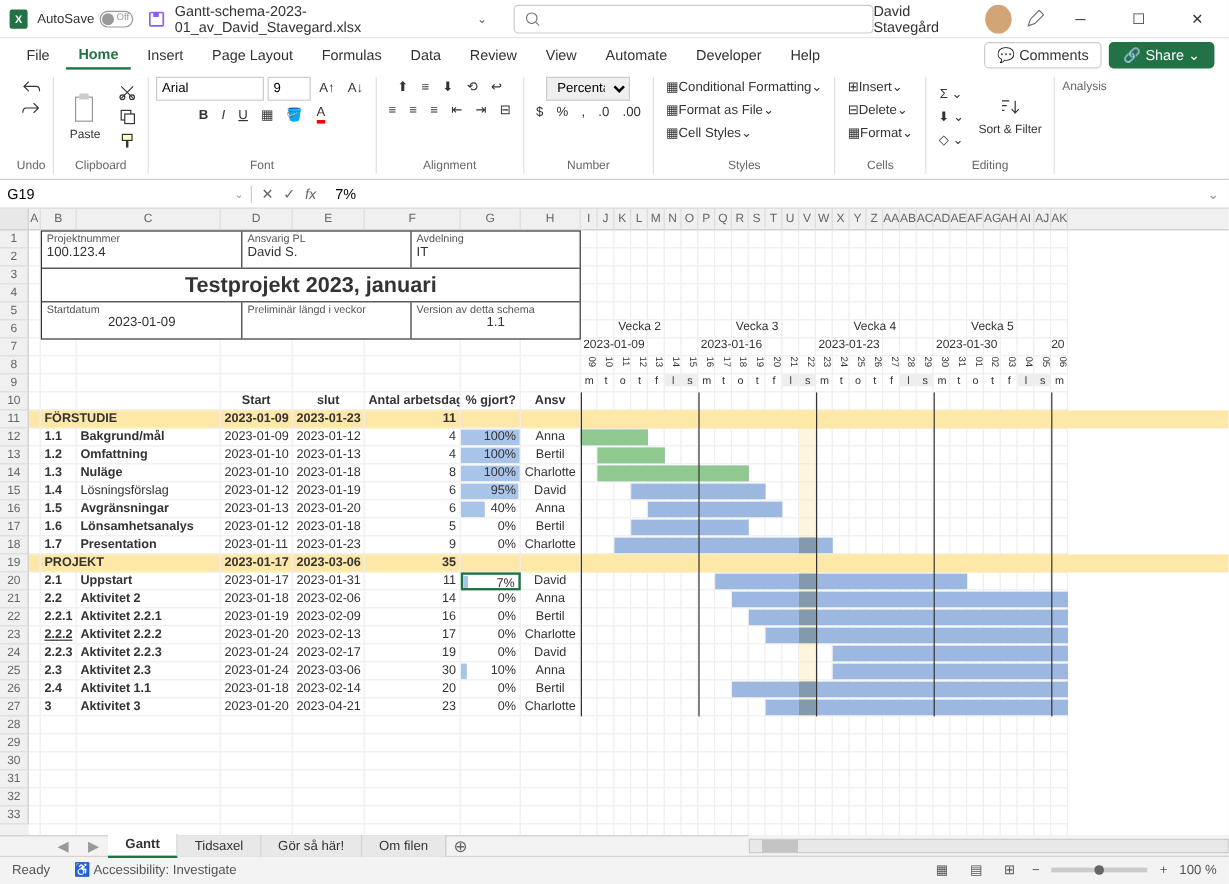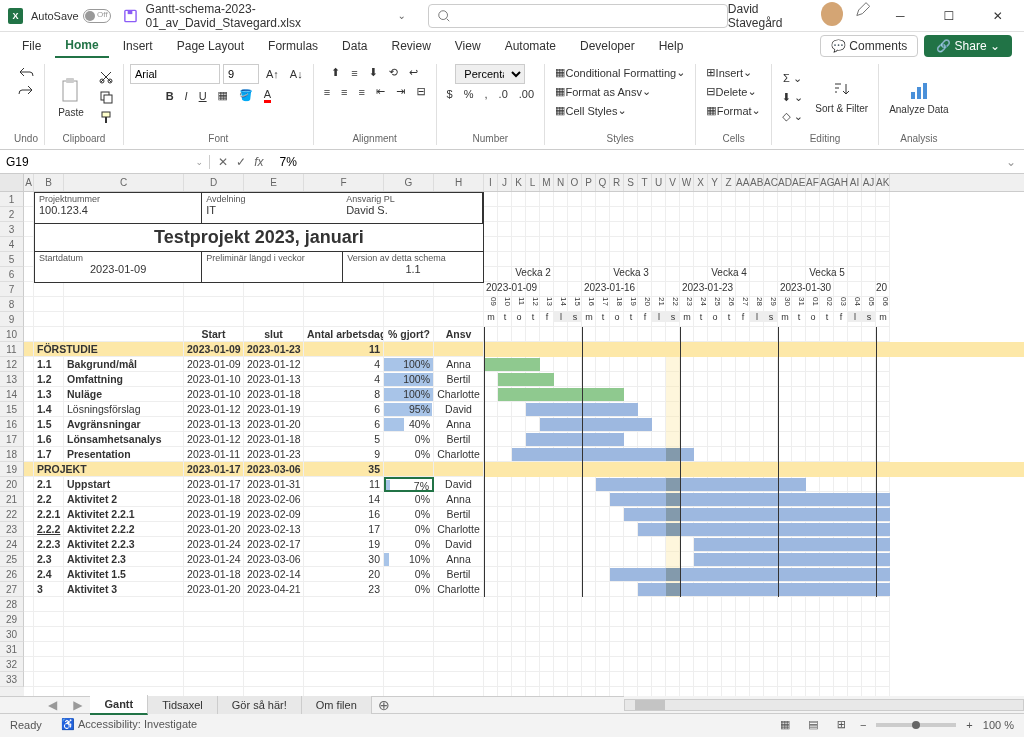--- a/index.html
+++ b/index.html
@@ -8,21 +8,21 @@
 .titlebar .excel-icon { width:16px; height:16px; background:#217346; border-radius:2px; margin-right:8px; display:flex; align-items:center; justify-content:center; color:#fff; font-size:9px; font-weight:bold; }
 .autosave { display:flex; align-items:center; font-size:11px; margin-right:12px; }
 .toggle { width:28px; height:14px; border:1px solid #999; border-radius:7px; margin-left:4px; position:relative; background:#fff; }
 .toggle::after { content:""; position:absolute; width:10px; height:10px; background:#999; border-radius:50%; top:1px; left:1px; }
 .save-icon { width:16px; height:16px; color:#8b5cf6; margin-right:8px; }
 .filename { font-size:12px; margin-right:4px; }
 .filename-chev { font-size:10px; color:#666; margin-right:12px; }
 .search-box { flex:0 0 300px; height:24px; border:1px solid #ccc; border-radius:4px; display:flex; align-items:center; padding:0 8px; margin-left:10px; }
 .search-box .sicon { width:14px; height:14px; margin-right:6px; color:#666; }
 .search-box input { border:none; outline:none; font-size:12px; flex:1; background:transparent; }
-.tb-right { margin-left:auto; display:flex; align-items:flex-start; gap:12px; }
+.tb-right { margin-left:auto; display:flex; align-items:center; gap:12px; }
 .avatar { width:24px; height:24px; border-radius:50%; background:#d4a574; }
 .win-btn { width:40px; height:28px; display:flex; align-items:center; justify-content:center; color:#333; }
 .menubar { height:28px; background:#fff; display:flex; align-items:center; padding:0 12px; gap:4px; }
 .menu-item { padding:4px 10px; font-size:12px; cursor:pointer; }
 .menu-item.active { border-bottom:2px solid #217346; color:#217346; font-weight:600; }
 .menu-right { margin-left:auto; display:flex; gap:6px; }
 .comments-btn { border:1px solid #ccc; padding:3px 10px; border-radius:4px; font-size:12px; display:flex; align-items:center; gap:4px; }
 .share-btn { background:#217346; color:#fff; padding:3px 12px; border-radius:4px; font-size:12px; display:flex; align-items:center; gap:4px; }
 .ribbon { height:90px; background:#fff; border-bottom:1px solid #ccc; display:flex; padding:4px 8px; }
 .rgroup { display:flex; flex-direction:column; border-right:1px solid #e0e0e0; padding:0 6px; }
@@ -231,21 +231,21 @@
         <span class="rbtn">,</span>
         <span class="rbtn">.0</span>
         <span class="rbtn">.00</span>
       </div>
     </div>
     <div class="rgroup-label">Number</div>
   </div>
   <div class="rgroup">
     <div class="rgroup-content stack" style="align-items:flex-start">
       <span class="rbtn">▦ <span>Conditional Formatting</span> ⌄</span>
-      <span class="rbtn">▦ <span>Format as Ansv</span> ⌄</span>
+      <span class="rbtn">▦ <span>Format as File</span> ⌄</span>
       <span class="rbtn">▦ <span>Cell Styles</span> ⌄</span>
     </div>
     <div class="rgroup-label">Styles</div>
   </div>
   <div class="rgroup">
     <div class="rgroup-content stack" style="align-items:flex-start">
       <span class="rbtn">⊞ <span>Insert</span> ⌄</span>
       <span class="rbtn">⊟ <span>Delete</span> ⌄</span>
       <span class="rbtn">▦ <span>Format</span> ⌄</span>
     </div>
@@ -261,30 +261,20 @@
       <div class="rbtn rbtn-lg">
           <svg width="20" height="20" viewBox="0 0 20 20">
             <path d="M3 3 h6 M3 7 h4 M3 11 h2 M14 3 v10 l3-3 M14 13 l-3-3" stroke="#333" fill="none"></path>
           </svg>
           <span>Sort &amp; Filter</span>
         </div>
     </div>
     <div class="rgroup-label">Editing</div>
   </div>
   <div class="rgroup" style="border-right:none">
-    <div class="rgroup-content">
-      <div class="rbtn rbtn-lg">
-          <svg width="22" height="22" viewBox="0 0 22 22">
-            <rect x="3" y="12" width="4" height="7" fill="#4a90d9"></rect>
-            <rect x="9" y="7" width="4" height="12" fill="#4a90d9"></rect>
-            <rect x="15" y="3" width="4" height="16" fill="#4a90d9"></rect>
-          </svg>
-          <span>Analyze Data</span>
-        </div>
-    </div>
     <div class="rgroup-label">Analysis</div>
   </div>
 </div>
 
 <div class="namebox-row">
   <div class="namebox">
       <input value="G19" style="">
       <span style="color:#999;font-size:9px">⌄</span>
     </div>
   <div class="fx-controls">
@@ -646,27 +636,27 @@
           <div class="cell" style="width: 14px;"></div>
           <div class="cell" style="width: 14px;"></div>
           <div class="cell" style="width: 14px;"></div>
         </div>
         <div style="position: absolute; top: 0px; left: 10px; width: 450px; background: rgb(255, 255, 255); border: 1px solid rgb(51, 51, 51);">
 <div style="display:flex;height:30px">
  <div style="flex:1.2;border-right:1px solid #333;padding:1px 4px">
               <div class="meta-label">Projektnummer</div>
               <div class="meta-val">100.123.4</div>
             </div>
+ <div style="flex:1;border-right:1px solid #333;padding:1px 4px">
+              <div class="meta-label">Ansvarig PL</div>
+              <div class="meta-val">David S.</div>
+            </div>
  <div style="flex:1;padding:1px 4px">
               <div class="meta-label">Avdelning</div>
               <div class="meta-val">IT</div>
-            </div>
- <div style="flex:1;border-right:1px solid #333;padding:1px 4px">
-              <div class="meta-label">Ansvarig PL</div>
-              <div class="meta-val">David S.</div>
             </div>
 </div>
 <div class="project-title" style="border-top:1px solid #333;border-bottom:1px solid #333;padding:3px">Testprojekt 2023, januari</div>
 <div style="display:flex;height:30px">
  <div style="flex:1.2;border-right:1px solid #333;padding:1px 4px">
               <div class="meta-label">Startdatum</div>
               <div class="meta-val" style="text-align:center">2023-01-09</div>
             </div>
  <div style="flex:1;border-right:1px solid #333;padding:1px 4px">
               <div class="meta-label">Preliminär längd i veckor</div>
@@ -1465,21 +1455,21 @@
           <div class="cell" style="width: 14px;"></div>
           <div class="cell" style="width: 14px;"></div>
           <div class="cell" style="width: 14px;"></div>
           <div class="cell" style="width: 14px;"></div>
           <div class="cell" style="width: 14px;"></div>
           <div class="gantt-bar" style="left: 670px; width: 196px;"></div>
         </div>
         <div class="drow ">
           <div class="cell" style="width: 10px;"></div>
           <div class="cell" style="width: 30px; font-weight: bold;">2.4</div>
-          <div class="cell" style="width: 120px; font-weight: bold;">Aktivitet 1.5</div>
+          <div class="cell" style="width: 120px; font-weight: bold;">Aktivitet 1.1</div>
           <div class="cell" style="width: 60px; text-align: right;">2023-01-18</div>
           <div class="cell" style="width: 60px; text-align: right;">2023-02-14</div>
           <div class="cell" style="width: 80px; text-align: right;">20</div>
           <div class="cell" style="width: 50px; text-align: right; position: relative;"><div class="pct-bar" style="width: 0px;"></div><span style="position: relative;">0%</span></div>
           <div class="cell" style="width: 50px; text-align: center;">Bertil</div>
           <div class="cell" style="width: 14px;"></div>
           <div class="cell" style="width: 14px;"></div>
           <div class="cell" style="width: 14px;"></div>
           <div class="cell" style="width: 14px;"></div>
           <div class="cell" style="width: 14px;"></div>

